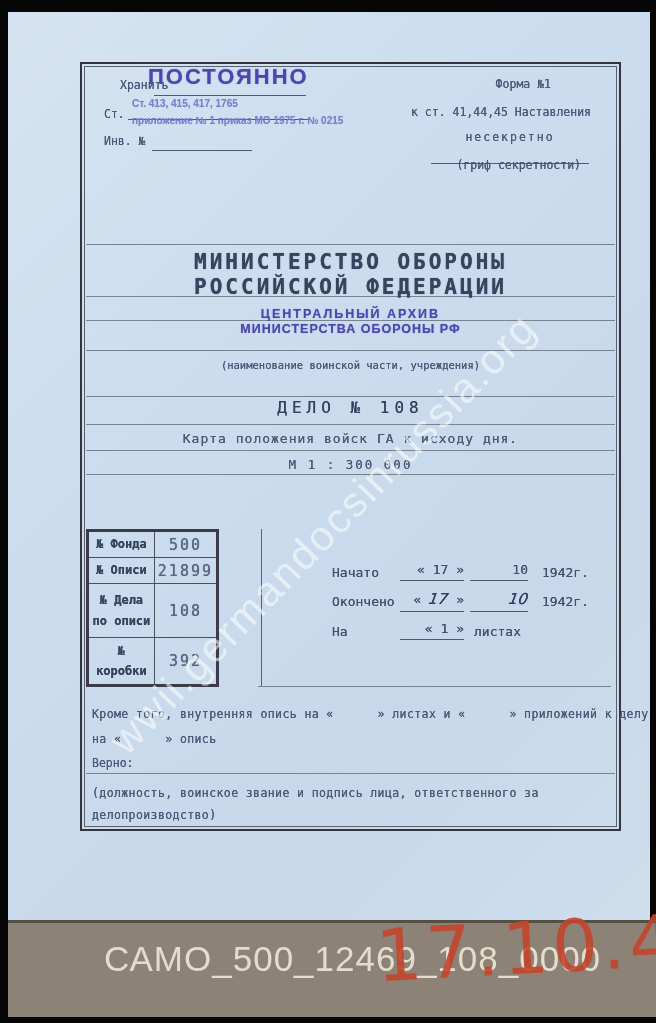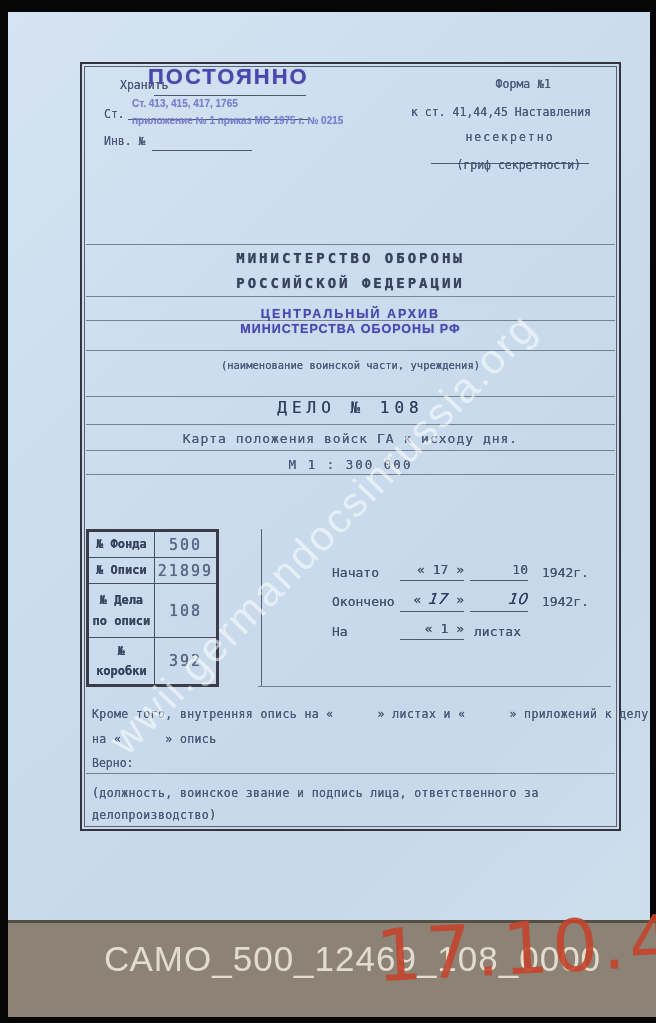--- a/index.html
+++ b/index.html
@@ -12,21 +12,21 @@
   .abs{position:absolute;}
   .typed{color:#4d5878;text-shadow:0 0 .6px #4d5878;}
   .typed-sm{font-size:11.5px;color:#4d5878;text-shadow:0 0 .5px #4d5878;}
   .rule{position:absolute;left:4px;right:4px;height:0;border-top:1px solid #79828f;}
   .uline{position:absolute;height:0;border-top:1.4px solid #4e586e;}
   .purple{color:#4b47ad;font-family:"Liberation Sans",sans-serif;font-weight:bold;
           text-shadow:0 0 1px rgba(75,71,173,.6);}
   .purple-light{color:#7d81cc;font-family:"Liberation Sans",sans-serif;font-weight:bold;
           font-size:10px;text-shadow:0 0 .8px rgba(125,129,204,.55);white-space:nowrap;text-align:right;}
   .center{left:0;right:0;text-align:center;}
-  .ttl{font-weight:bold;font-size:14px;letter-spacing:3px;color:#39425e;text-shadow:0 0 .8px #39425e;}
+  .ttl{font-weight:bold;font-size:21px;letter-spacing:3px;color:#39425e;text-shadow:0 0 .8px #39425e;}
   .pre{white-space:pre;}
   .useg{position:absolute;text-align:right;border-bottom:1.4px solid #4e586e;
         font-size:13px;color:#46506e;text-shadow:0 0 .6px #46506e;padding-bottom:3px;white-space:pre;}
   .dlabel{position:absolute;font-size:13px;color:#46506e;text-shadow:0 0 .6px #46506e;}
   .hand{font-family:"DejaVu Sans",sans-serif;font-style:italic;color:#2f3e63;
         transform:skewX(-10deg);display:inline-block;font-size:15px;text-shadow:0 0 .5px #2f3e63;}
   table.arch{position:absolute;left:4px;top:465px;width:133px;height:158px;border-collapse:collapse;
         border:3px solid #3b3c48;}
   table.arch td{border:1px solid #4c4f5c;padding:2px 3px;}
   td.alabel{width:85px;font-size:12px;font-weight:bold;color:#39425e;text-align:center;

